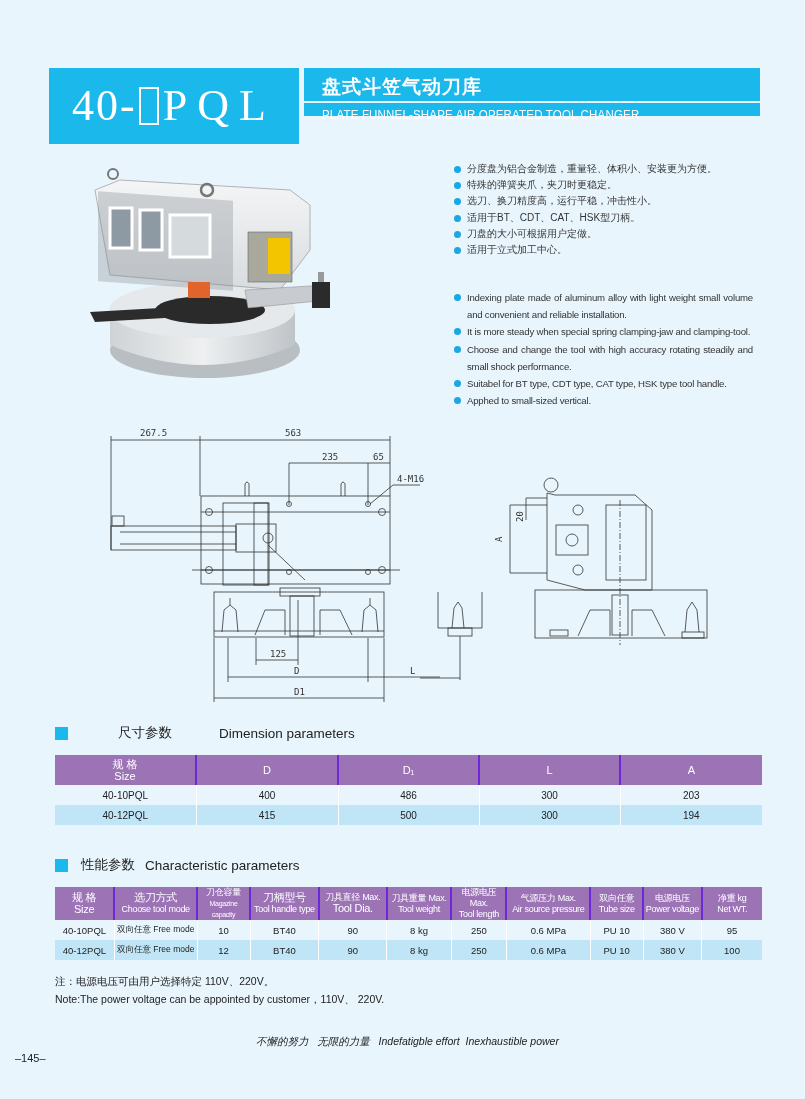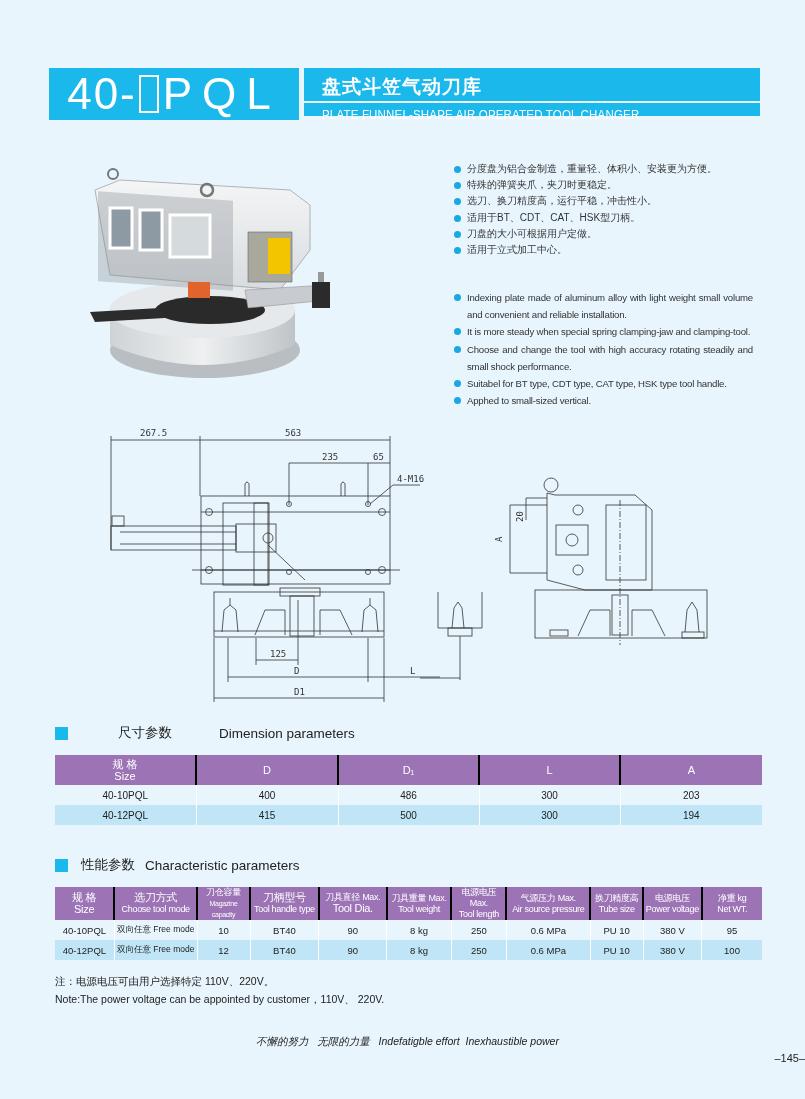--- a/index.html
+++ b/index.html
@@ -1,23 +1,23 @@
 <!DOCTYPE html>
 <html><head>
 <meta charset="utf-8">
 <style>
   * { box-sizing: border-box; margin: 0; padding: 0; }
   html, body { width: 805px; height: 1099px; background: #e8f5fc; overflow: hidden; }
   body { position: relative; font-family: "Liberation Sans", "DejaVu Sans", sans-serif; color: #222; }
 
   
   .banner-left {
-    position: absolute; left: 49px; top: 68px; width: 250px; height: 52px;
+    position: absolute; left: 49px; top: 68px; width: 250px; height: 76px;
     background: #1bb8ec; color: #fff;
-    font-family: Liberation Sans, sans-serif; font-size: 44px; letter-spacing: 2px;
+    font-family: Liberation Serif, serif; font-size: 44px; letter-spacing: 2px;
     display: flex; align-items: center; justify-content: center; line-height: 1;
   }
   .banner-left .box-glyph {
     display: inline-block; width: 20px; height: 38px; border: 2px solid #fff; margin: 0 4px 0 2px; vertical-align: middle;
   }
   .banner-right {
     position: absolute; left: 304px; top: 68px; width: 456px; height: 48px; background: #1bb8ec;
   }
   .banner-right .cn {
     position: absolute; left: 18px; top: 6px; font-size: 19px; color: #fff; font-weight: bold; letter-spacing: 1px;
@@ -46,39 +46,39 @@
   .drawing { position: absolute; }
   .drawing text { font-family: "DejaVu Sans Mono", monospace; font-size: 9px; fill: #333; }
 
   
   .section-title { position: absolute; left: 55px; font-size: 13.5px; color: #222; display: flex; align-items: center; }
   .section-title .sq { width: 13px; height: 13px; background: #1bb8ec; margin-right: 13px; }
   .section-title .cn { margin-right: 10px; }
 
   
   table { position: absolute; border-collapse: collapse; table-layout: fixed; }
-  th { background: #9c74b6; color: #fff; font-weight: normal; text-align: center; border-right: 2px solid #000000; }
+  th { background: #9c74b6; color: #fff; font-weight: normal; text-align: center; border-right: 2px solid #6d28d9; }
   th:last-child { border-right: none; }
   td { text-align: center; color: #222; border-right: 1px solid #ffffff; }
   td:last-child { border-right: none; }
   tr.odd td { background: #e8f5fc; }
   tr.even td { background: #bfe5f6; }
 
   .dim-table { left: 55px; top: 755px; width: 707px; font-size: 10px; }
   .dim-table th { height: 30px; font-size: 11px; line-height: 12px; }
   .dim-table td { height: 20px; }
 
   .char-table { left: 55px; top: 887px; width: 707px; font-size: 9.5px; }
   .char-table th { height: 29px; font-size: 9px; line-height: 11px; letter-spacing: -0.3px; }
   .char-table th .big { font-size: 11px; }
   .char-table td { height: 20px; }
 
   .note { position: absolute; left: 55px; font-size: 10.5px; color: #222; }
   .footer-slogan { position: absolute; left: 0; width: 805px; top: 1035px; text-align: center; font-size: 10.5px; color: #222; padding-left: 10px; }
-  .footer-page { position: absolute; left: 0; width: 805px; top: 1052px; text-align: right; font-size: 11px; color: #222; padding-left: 15px; }
+  .footer-page { position: absolute; left: 0; width: 805px; top: 1052px; text-align: left; font-size: 11px; color: #222; padding-left: 15px; }
 </style>
 </head>
 <body>
 
 <div class="banner-left">
   <span>40-</span>
     <span class="box-glyph"></span>
     <span style="letter-spacing:10px;">PQL</span>
 </div>
 <div class="banner-right">
@@ -312,21 +312,21 @@
   <thead>
     <tr>
       <th><span class="big">规  格</span><br><span class="big">Size</span></th>
       <th><span class="big">选刀方式</span><br><span>Choose tool mode</span></th>
       <th style="font-size:7px;"><span style="font-size:9px;">刀仓容量</span><br><span>Magazine capacity</span></th>
       <th><span class="big">刀柄型号</span><br><span>Tool handle type</span></th>
       <th><span>刀具直径 Max.</span><br><span class="big">Tool Dia.</span></th>
       <th><span>刀具重量 Max.</span><br><span>Tool weight</span></th>
       <th><span>电源电压 Max.</span><br><span>Tool length</span></th>
       <th><span>气源压力 Max.</span><br><span>Air source pressure</span></th>
-      <th><span>换刀精度高</span><br><span>Tube size</span></th>
+      <th><span>双向任意</span><br><span>Tube size</span></th>
       <th><span>电源电压</span><br><span>Power voltage</span></th>
       <th><span>净重 kg</span><br><span>Net WT.</span></th>
     </tr>
   </thead>
   <tbody>
     <tr class="odd">
       <td>40-10PQL</td>
       <td style="font-size:8.5px;">双向任意 Free mode</td>
       <td>10</td>
       <td>BT40</td>

